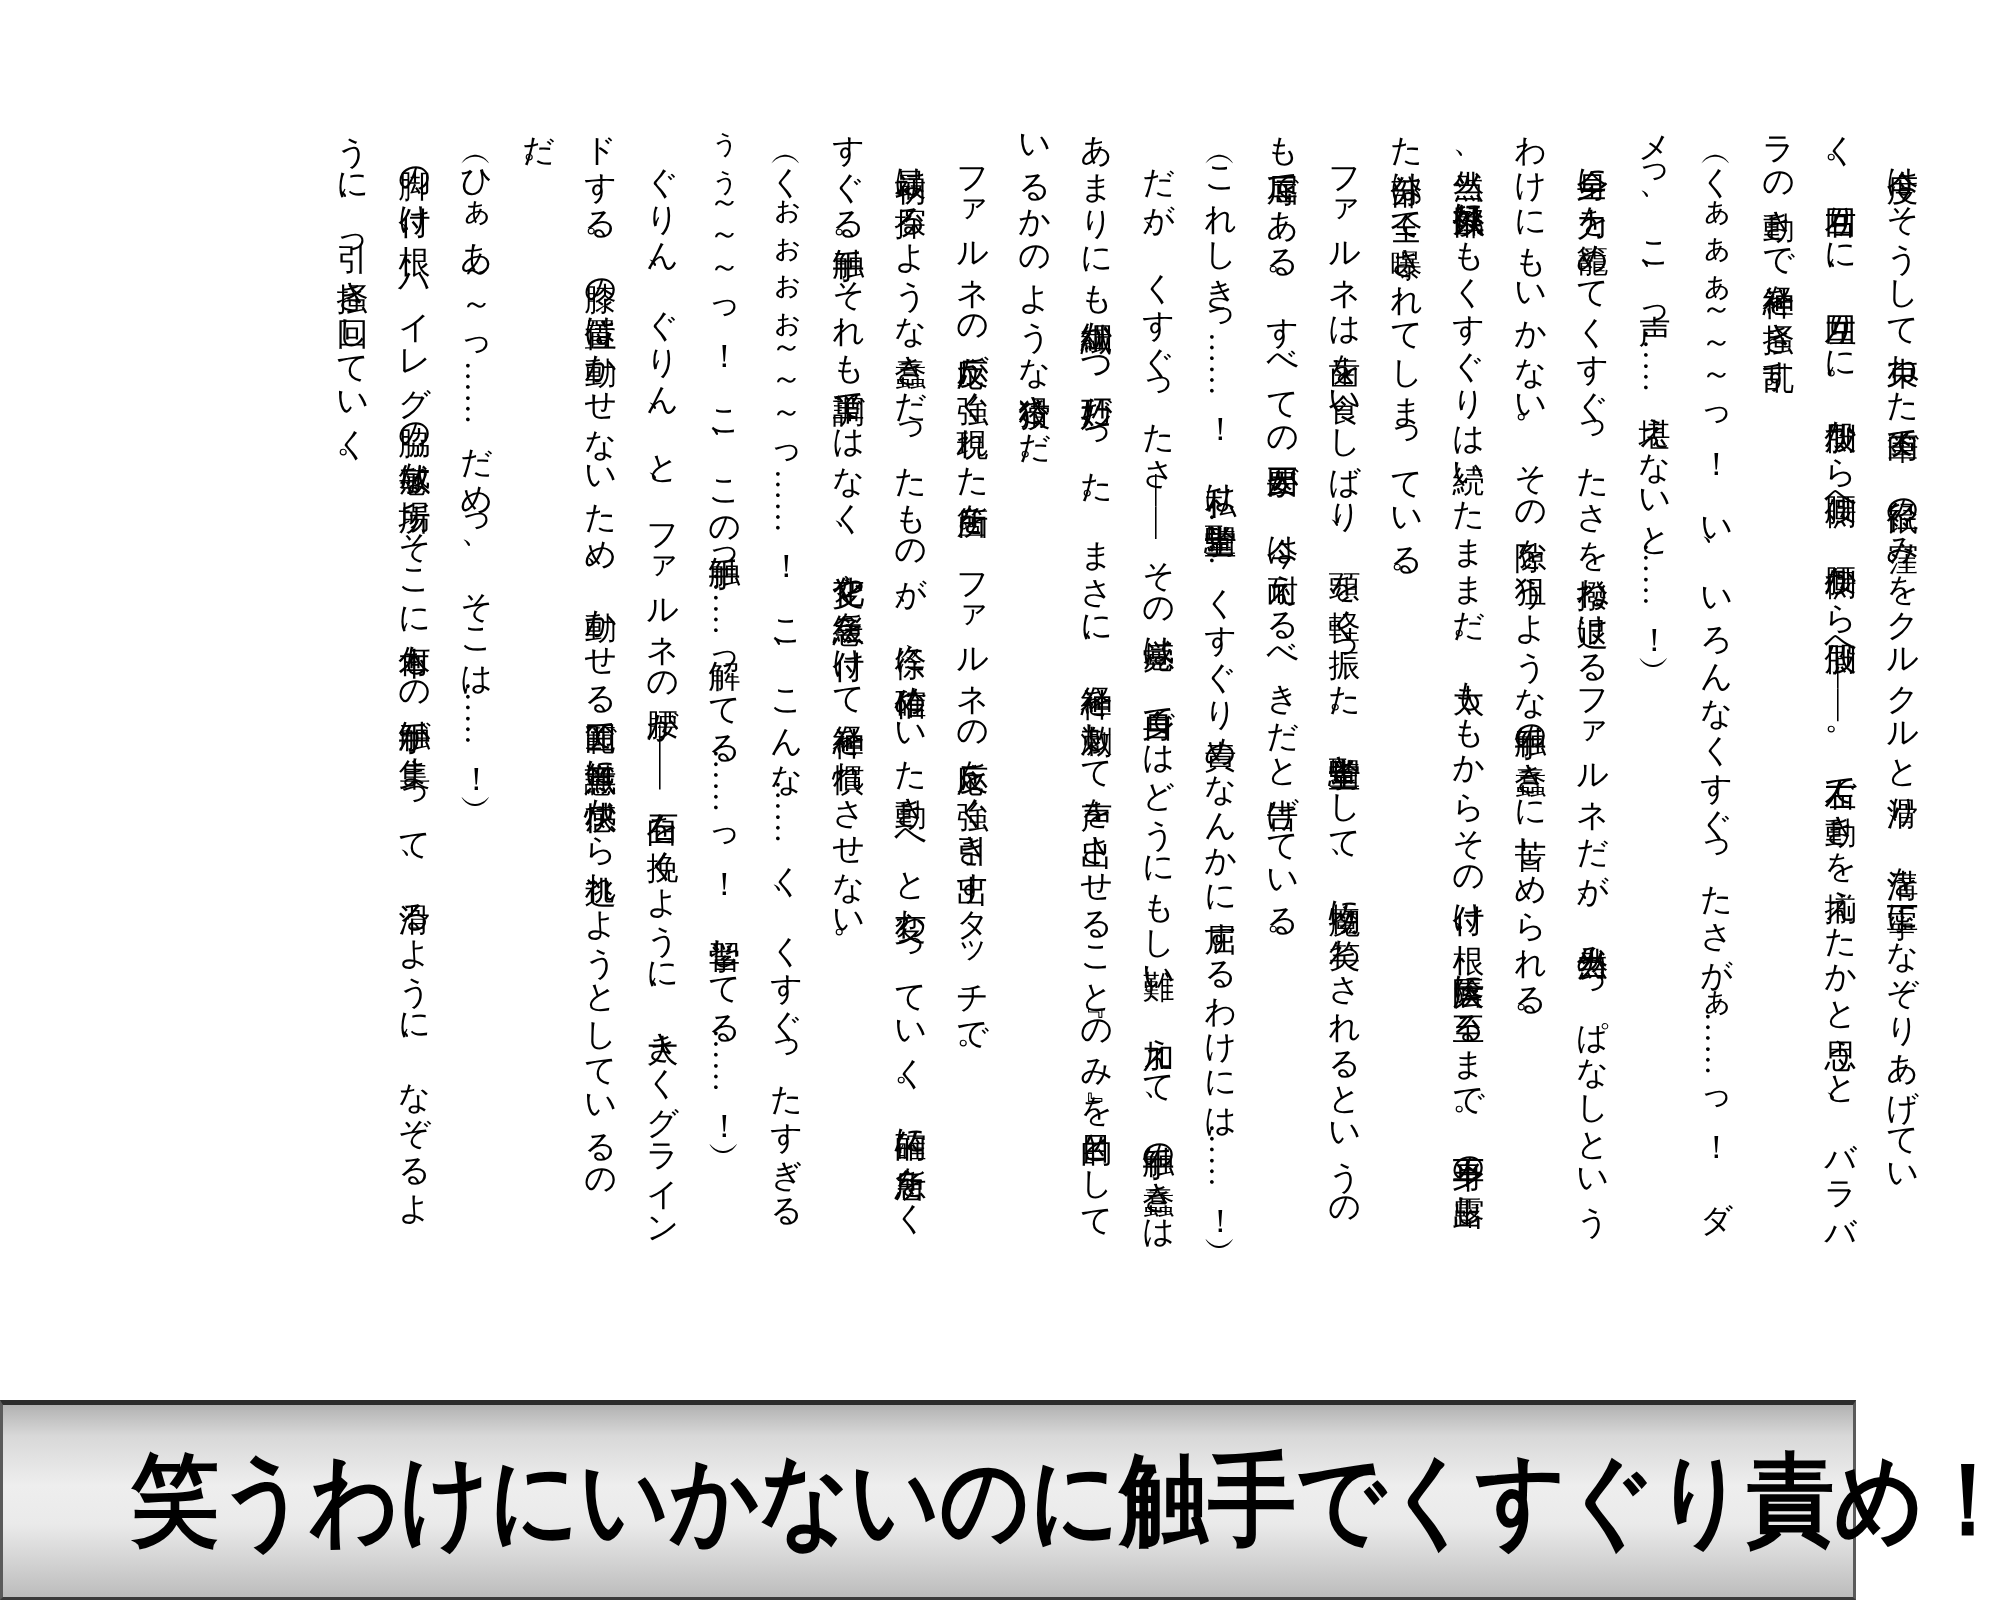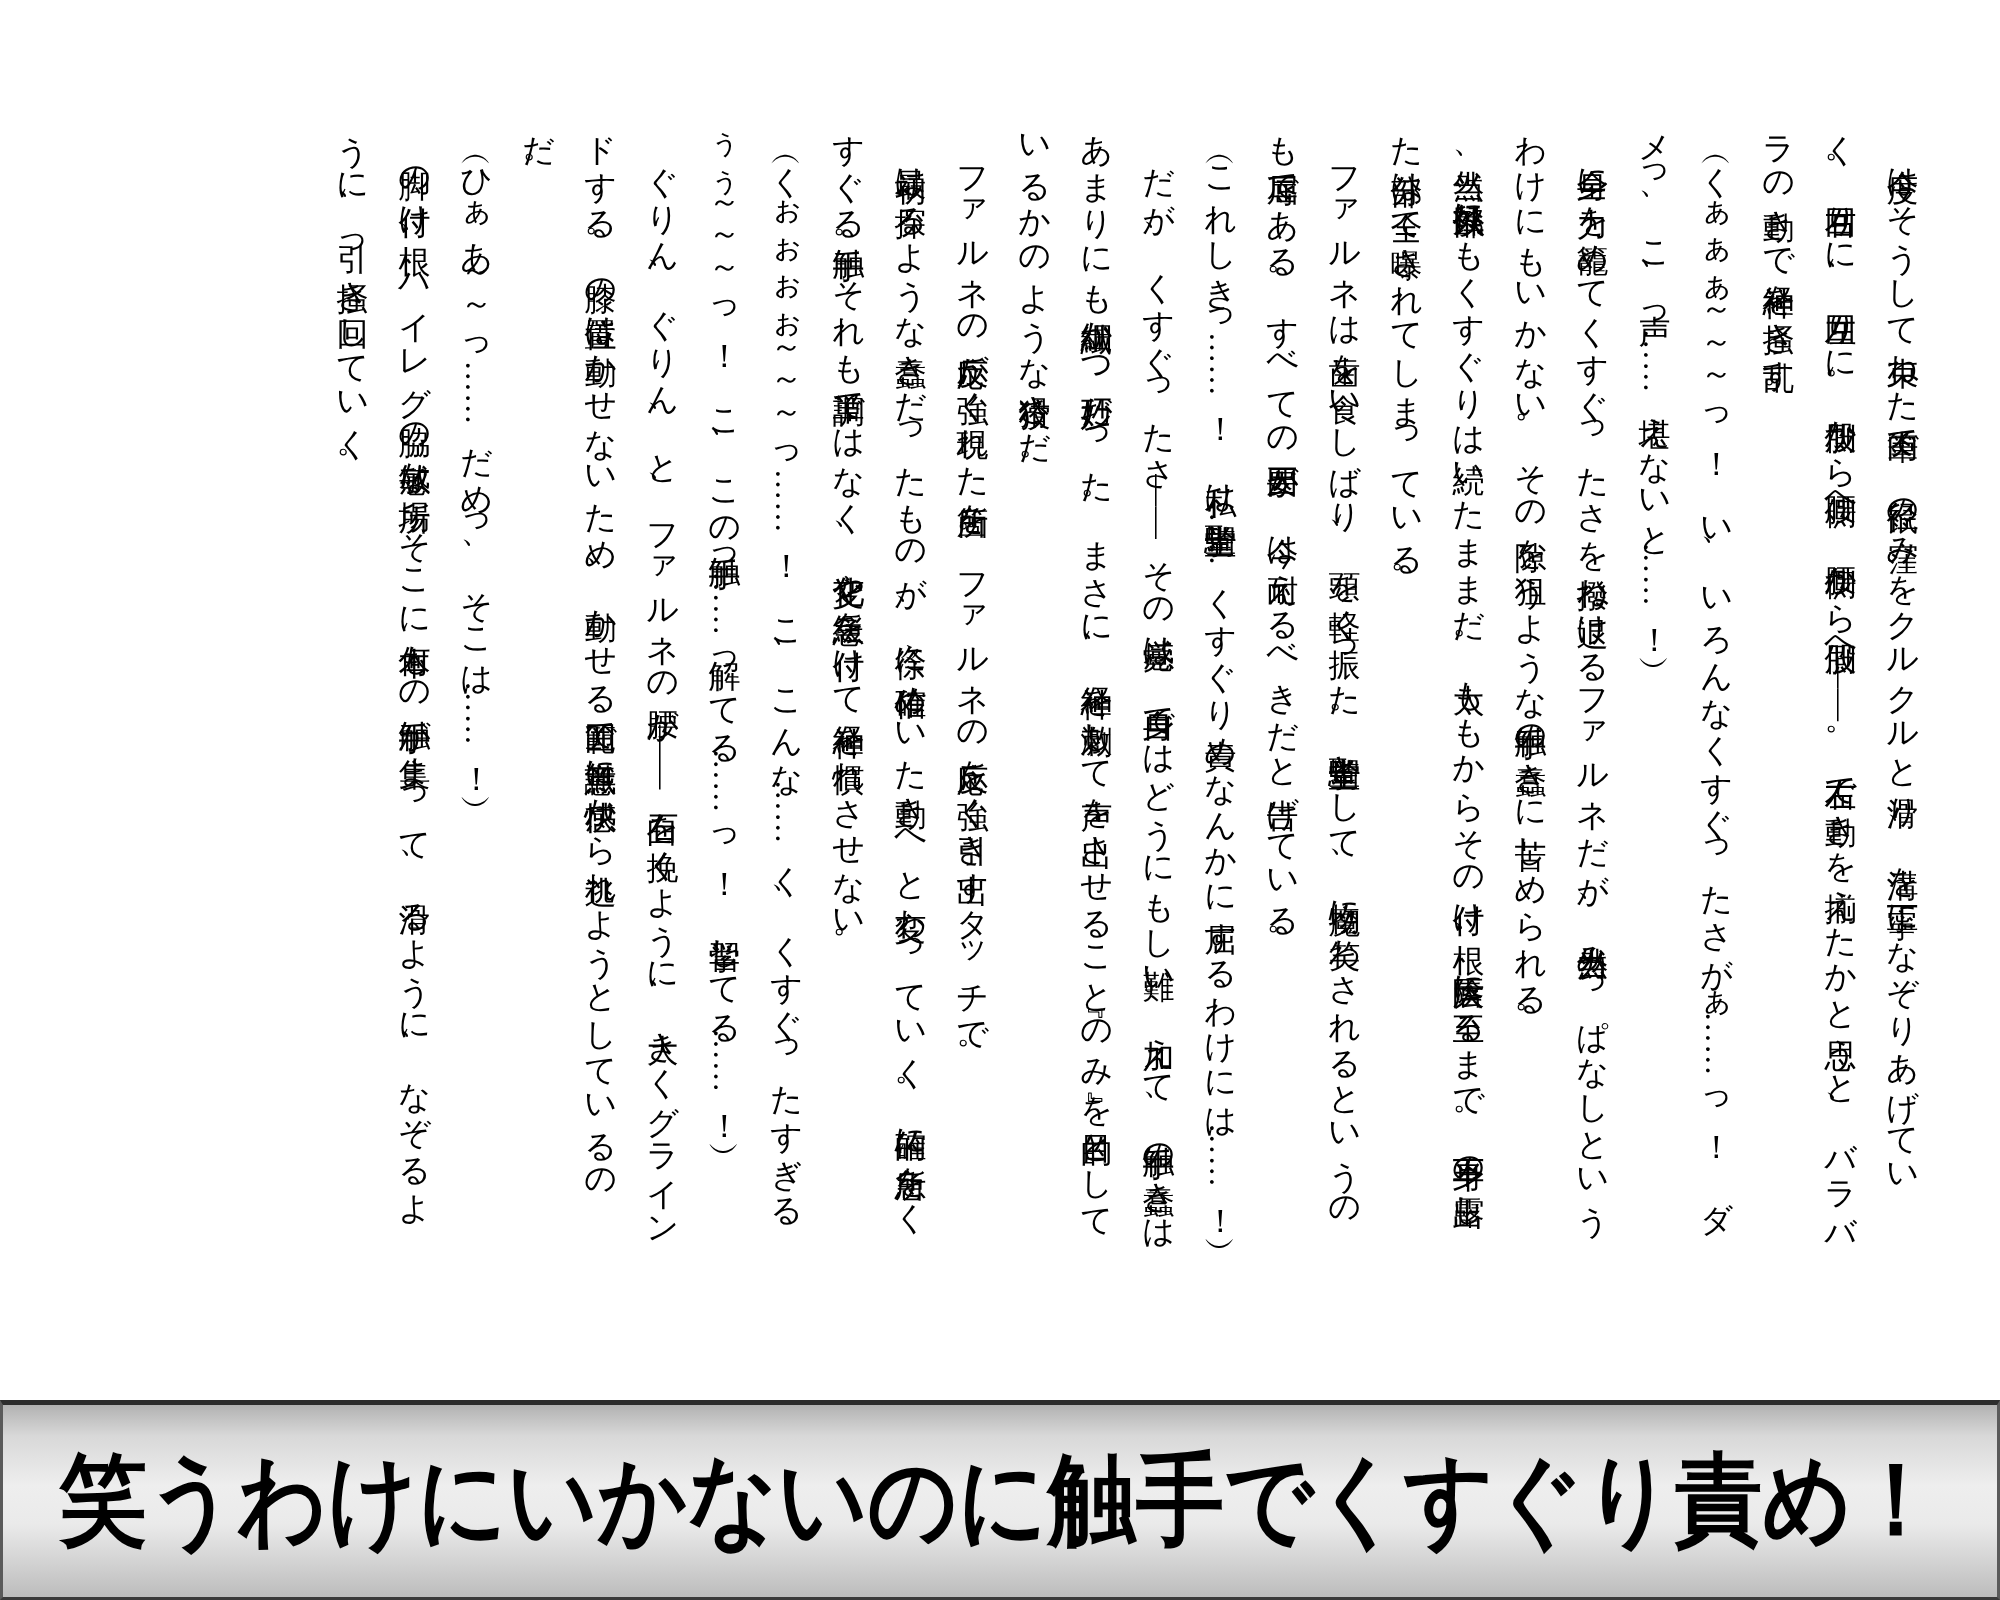--- a/index.html
+++ b/index.html
@@ -35,33 +35,32 @@
   }
   .text-area p {
     margin: 0;
     text-indent: 1em;           
   }
   
   .banner {
     position: absolute;
     left: 0;
     top: 1400px;
-    width: 2000px;
+    width: 1856px;
     height: 200px;
     box-sizing: border-box;
     border-top: 5px solid #2d2d2d;
     border-bottom: 3px solid #3a3a3a;
     border-left: 3px solid #5a5a5a;
     border-right: 3px solid #5a5a5a;
     background: linear-gradient(180deg,
       #b2b2b2 0%, #d8d8d8 16%, #eeeeee 42%,
       #eaeaea 62%, #d0d0d0 84%, #bcbcbc 100%);
     display: flex;
     align-items: center;
-    justify-content: center;
   }
   .banner-title {
     font-family: "Liberation Sans", "DejaVu Sans", sans-serif;
     font-weight: 900;
     font-size: 100px;
     color: #000000;
     white-space: nowrap;
     transform: scaleX(0.88);
     transform-origin: center;
     letter-spacing: 0px;

